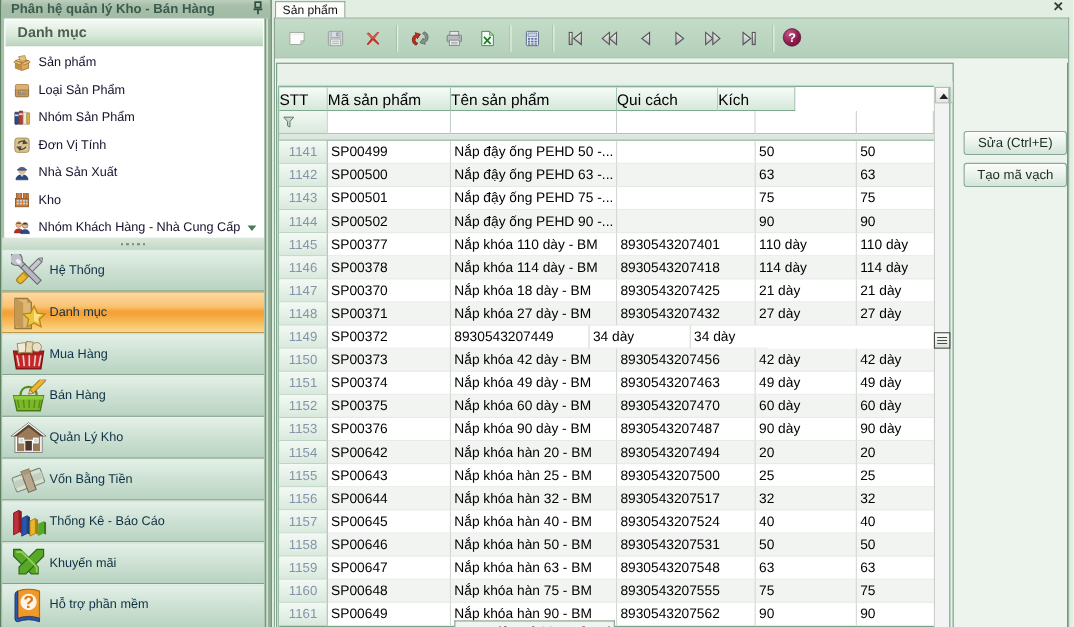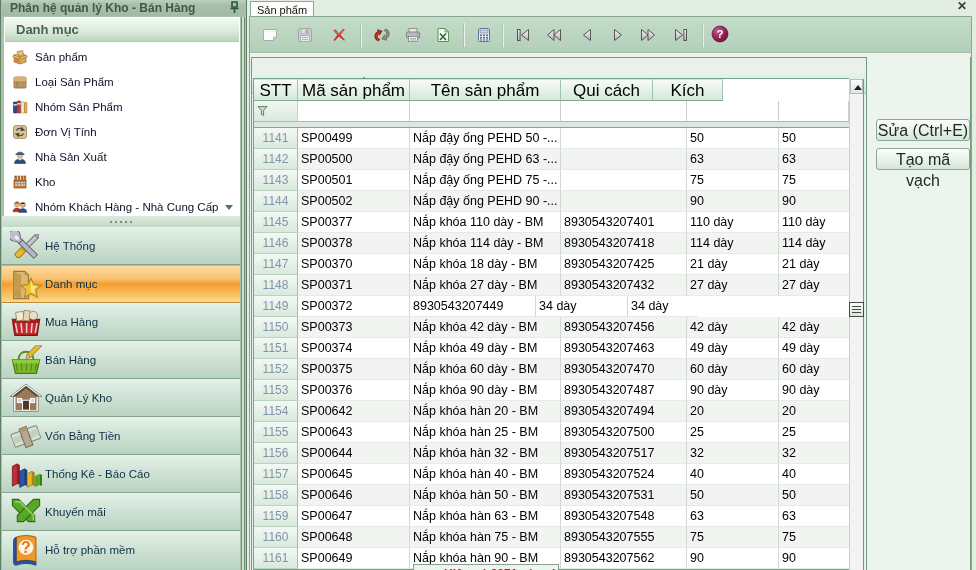--- a/index.html
+++ b/index.html
@@ -31,21 +31,21 @@
 #panel { position:absolute; left:1px; top:16px; width:723px; height:554px; border:1px solid #87a591; border-bottom:none; background:#ecf4ed; }
 #toolbar { position:absolute; left:0; top:0; width:721px; height:36px; background:linear-gradient(#c4dcc8,#b3cfba); border-bottom:1px solid #a3bfaa; }
 .tico { position:absolute; top:10px; }
 .tsep { position:absolute; top:6px; height:24px; width:1px; background:#e9f3ec; box-shadow:-1px 0 0 #a8c2ae; }
 
 
 #gbox { position:absolute; left:1px; top:40px; width:616px; height:514px; border:1px solid #6f9c7f; background:#e9f1ea; }
 #gcap { position:absolute; left:0; top:16px; right:0; height:20px; background:linear-gradient(#e6f2e9,#cde4d4); border-bottom:1px solid #aac9b4; color:#7c2d32; font-size:12px; line-height:20px; padding-left:10px; }
 #grid { position:absolute; left:2px; top:20px; width:595px; bottom:0; background:#fff; border-top:1px solid #76a287; box-shadow:-1px 0 0 #76a287; }
 #ghead { position:absolute; left:0; top:0; height:22px; display:flex; }
-.hc { height:22px; background:linear-gradient(#f6fbf7,#e9f3ec 40%,#d5e8da); border-right:1px solid #a3c4af; border-bottom:1px solid #7fa98e; border-top:1px solid #cfe4d6; font-size:17px; color:#000; text-align:center; line-height:21px; overflow:hidden; }
+.hc { height:22px; background:linear-gradient(#f6fbf7,#e9f3ec 40%,#d5e8da); border-right:1px solid #a3c4af; border-bottom:1px solid #7fa98e; border-top:1px solid #cfe4d6; font-size:14px; color:#000; text-align:left; line-height:21px; overflow:hidden; }
 #gfilter { position:absolute; left:0; top:22px; height:21px; display:flex; }
 .fc { height:21px; background:#fff; border-right:1px solid #c6cfc8; border-bottom:1px solid #9ebfa9; }
 .fc.first { background:linear-gradient(#f2f8f3,#d9e9dd); position:relative; }
 .fc.first svg { position:absolute; left:3px; top:4px; }
 #gsep { position:absolute; left:0; top:43px; height:6px; width:100%; background:#dce7df; border-bottom:1px solid #7fa98e; }
 #gbody { position:absolute; left:0; top:49px; }
 #gfoot { position:absolute; left:0; top:490px; bottom:0; width:100%; background:#e7efe8; border-top:1px solid #76a287; }
 .drow { display:flex; height:21px; background:#fff; }
 .drow.alt { background:#f2f4f2; }
 .rh { width:44px; height:21px; background:linear-gradient(#f3f9f4,#d9e9dd); border-right:1px solid #9ebfa9; border-bottom:1px solid #b9d2c1; font-size:12px; color:#8494a8; text-align:center; line-height:20px; }
@@ -54,21 +54,21 @@
 
 
 #vsb { position:absolute; top:21px; left:597px; border-right:1px solid #6f9c7f; width:15px; bottom:0; background:#f2f3f2; border-left:1px solid #c8d0c8; }
 #vsb-up { position:absolute; top:0; left:0; right:0; height:15px; background:linear-gradient(#fcfcfc,#e3e7e3); border:1px solid #b2bfb4; }
 #vsb-up:after { content:""; position:absolute; left:3px; top:5px; border-left:4px solid transparent; border-right:4px solid transparent; border-bottom:5px solid #222; }
 #vsb-thumb { position:absolute; top:223px; left:-1px; width:15px; height:15px; background:linear-gradient(#fafbfa,#dde2dd); border:1px solid #454d45; }
 #vsb-thumb:after { content:""; position:absolute; left:2px; right:2px; top:3px; height:8px; background:repeating-linear-gradient(#454d45 0 1px, transparent 1px 3px); }
 
 
 #rpanel { position:absolute; left:619px; top:40px; width:102px; height:514px; background:#ecf4ed; border-right:1px solid #6f9c7f; }
-.rbtn { position:absolute; left:7px; width:94px; height:22px; border:1px solid #8aa896; border-radius:3px; background:linear-gradient(#fbfdfb,#e8f1ea 55%,#d3e5d9); font-size:16px; color:#1a2a1e; text-align:center; line-height:21px; }
+.rbtn { position:absolute; left:7px; width:94px; height:22px; border:1px solid #8aa896; border-radius:3px; background:linear-gradient(#fbfdfb,#e8f1ea 55%,#d3e5d9); font-size:12px; color:#1a2a1e; text-align:center; line-height:21px; }
 
 
 #statusbox { position:absolute; left:161px; top:506px; width:146px; height:8px; background:#eef4ef; border:1px solid #8aa08e; border-bottom:none; overflow:hidden; }
 #statusbox span { position:absolute; left:30px; top:2px; font-size:12px; font-weight:bold; color:#7c2d32; white-space:nowrap; }
 </style></head>
 <body>
 <div id="sidebar">
   <div id="sb-title">Phân hệ quản lý Kho - Bán Hàng<span id="sb-pin"><svg width="9" height="13" viewBox="0 0 9 13">
           <g fill="none" stroke="#2e5440" stroke-width="1.6">
             <path d="M2 1 h5 v5 h-5 z" fill="none"></path>

